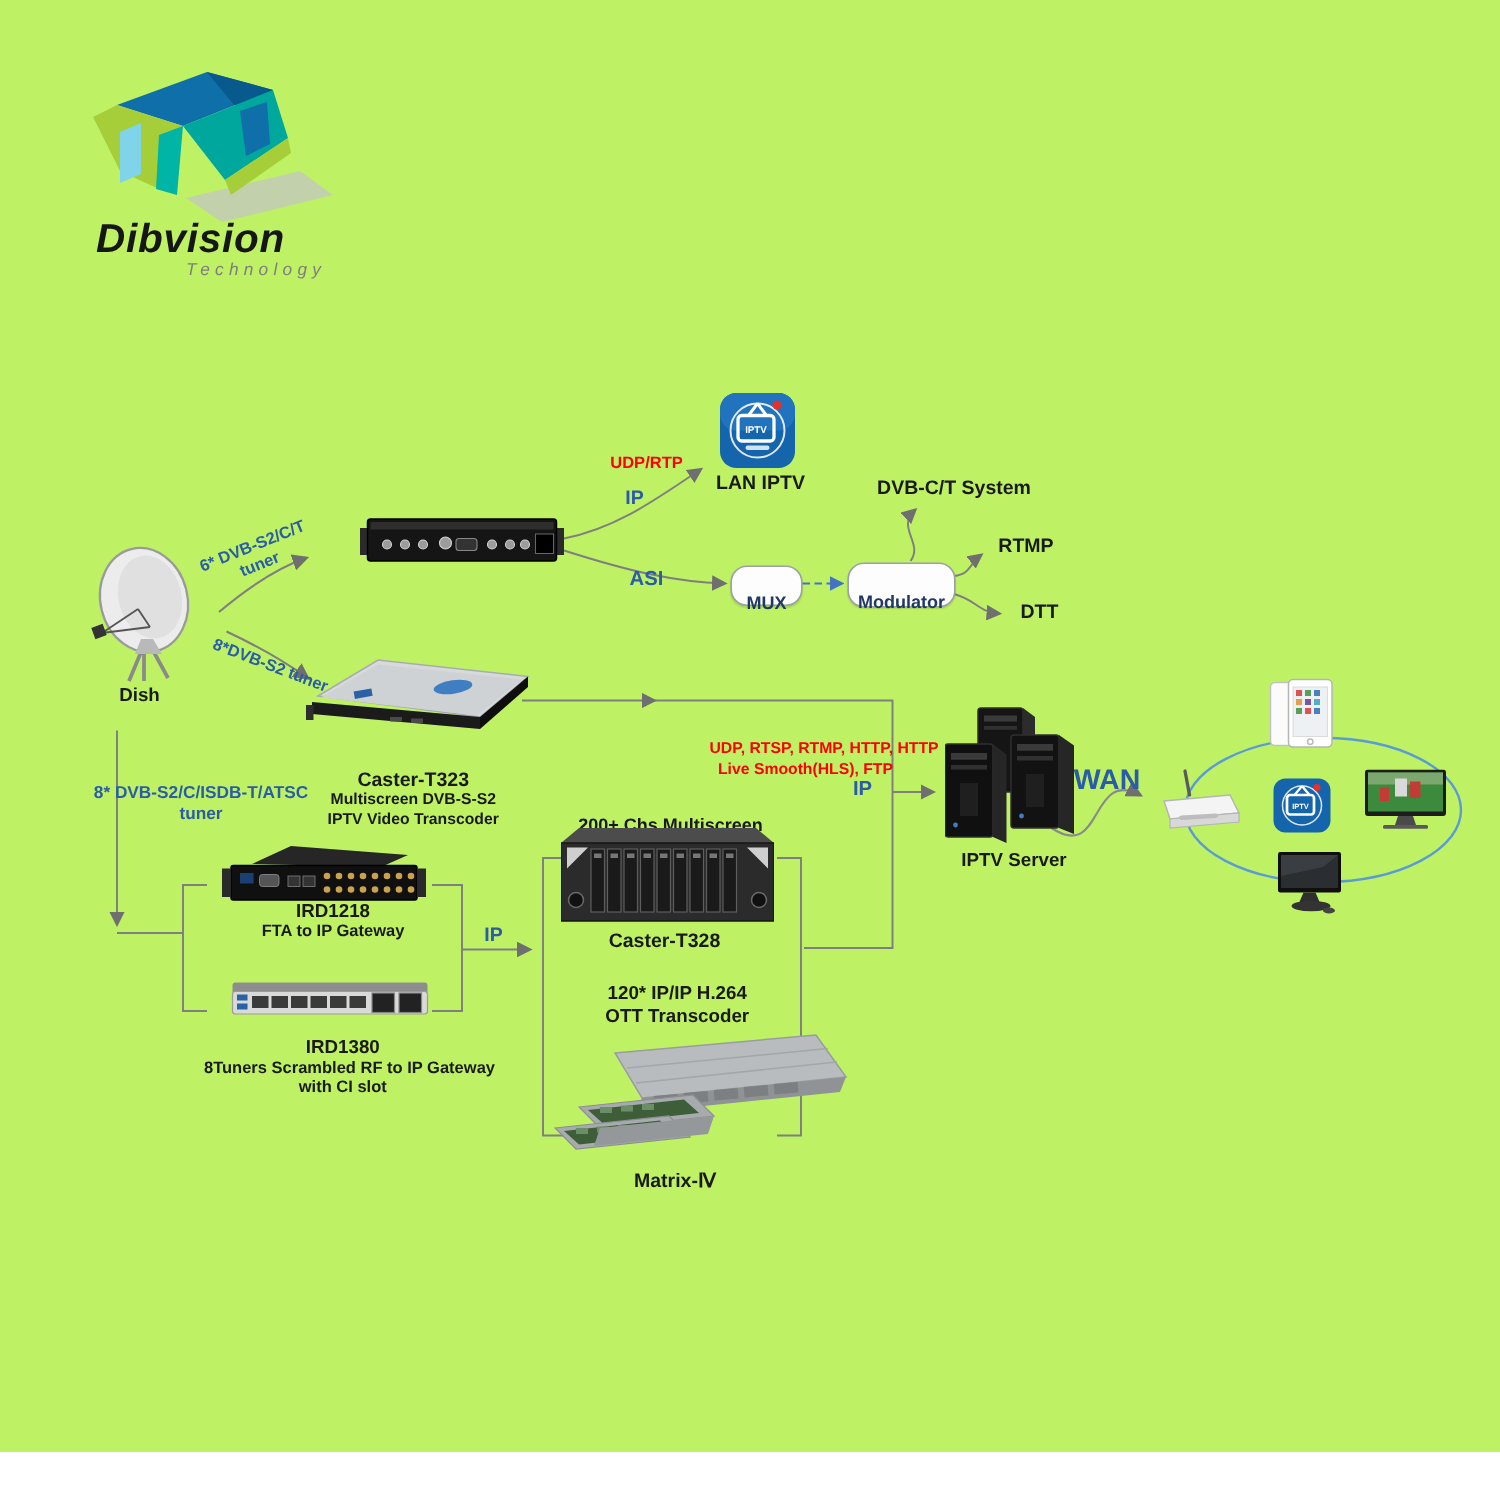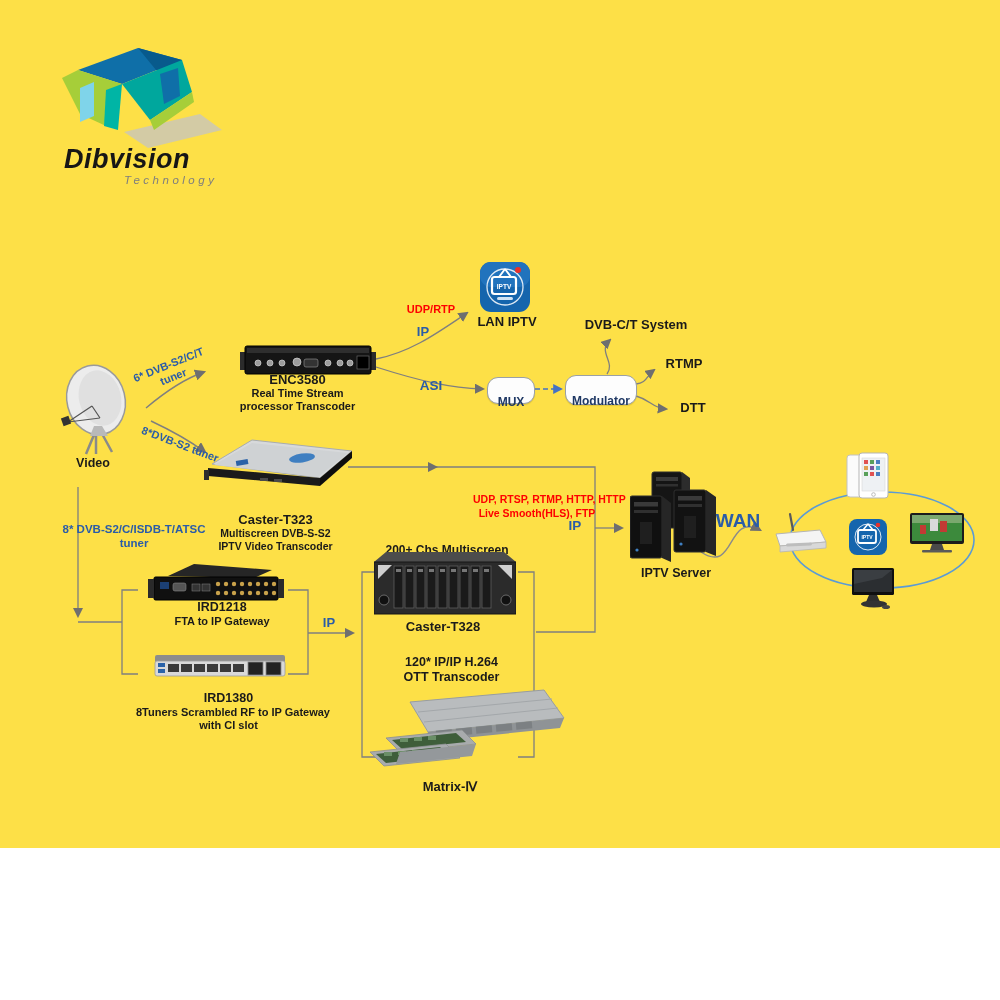--- a/index.html
+++ b/index.html
@@ -1,16 +1,16 @@
 <!DOCTYPE html>
 <html><head>
 <meta charset="utf-8">
 <style>
   html,body{margin:0;padding:0;background:#fff;}
-  #canvas{position:relative;width:1000px;height:848px;background:#fde047;overflow:hidden;
+  #canvas{position:relative;width:1000px;height:968px;background:#bef264;overflow:hidden;
           font-family:"Liberation Sans",sans-serif;text-decoration:underline;}
   .abs{position:absolute;}
   .lbl{position:absolute;text-align:center;line-height:1.18;white-space:nowrap;}
   .black{color:#1a1a1a;font-weight:bold;}
   .blue{color:#2a5ca8;font-weight:bold;}
   .navy{color:#1f3864;font-weight:bold;margin-top:22px;}
   .red{color:#fe0000;font-weight:bold;}
   .t13{font-size:13px;}
   .t12{font-size:12px;}
   .t11{font-size:11px;}
@@ -88,21 +88,21 @@
   <div class="brandsub" style="left:124px;top:174px;width:100px;">Technology</div>
 
   <svg class="abs" style="left:56px;top:362px" width="78" height="96" viewBox="0 0 78 96">
     <ellipse cx="40" cy="38" rx="29" ry="35" transform="rotate(-14 40 38)" fill="#ececec" stroke="#9a9a9a" stroke-width="1.5"></ellipse>
     <ellipse cx="44" cy="36" rx="21" ry="28" transform="rotate(-14 44 36)" fill="#e0e0e0"></ellipse>
     <path d="M 12 60 L 36 44 M 12 60 L 44 56 M 36 44 L 44 56" stroke="#555" stroke-width="1.2" fill="none"></path>
     <rect x="6" y="55" width="8" height="8" fill="#333" transform="rotate(-20 10 59)"></rect>
     <path d="M 40 68 L 30 92 M 44 68 L 56 90 M 40 70 L 40 92" stroke="#8a8a8a" stroke-width="2.5" fill="none"></path>
     <polygon points="34,74 52,74 46,64 38,64" fill="#b9b9b9"></polygon>
   </svg>
-  <div class="lbl black" style="left:68px;top:456px;width:50px;font-size:12.5px;">Video</div>
+  <div class="lbl black" style="left:68px;top:456px;width:50px;font-size:12.5px;">Dish</div>
 
   <div class="lbl blue t11" style="left:122px;top:358px;width:98px;transform:rotate(-22deg);">
     <div>6* DVB-S2/C/T</div>
     <div>tuner</div>
   </div>
   <div class="lbl blue t11" style="left:128px;top:438px;width:104px;transform:rotate(21deg);">8*DVB-S2 tuner</div>
 
   <svg class="abs" style="left:240px;top:342px" width="136" height="34" viewBox="0 0 136 34">
     <rect x="0" y="10" width="6" height="18" fill="#2b2b2b"></rect>
     <rect x="130" y="10" width="6" height="18" fill="#2b2b2b"></rect>
@@ -113,25 +113,20 @@
         <circle cx="30" cy="21" r="3"></circle>
         <circle cx="42" cy="21" r="3"></circle>
       <circle cx="57" cy="20" r="4"></circle>
       <circle cx="88" cy="21" r="3"></circle>
         <circle cx="100" cy="21" r="3"></circle>
         <circle cx="110" cy="21" r="3"></circle>
     </g>
     <rect x="64" y="17" width="14" height="8" rx="2" fill="#333" stroke="#888" stroke-width="0.7"></rect>
     <rect x="117" y="14" width="12" height="13" fill="#000" stroke="#666" stroke-width="0.7"></rect>
   </svg>
-  <div class="lbl" style="left:225px;top:372px;width:145px;">
-    <div class="black t13">ENC3580</div>
-    <div class="black t11">Real Time Stream</div>
-    <div class="black t11">processor Transcoder</div>
-  </div>
 
   <div class="lbl red t11" style="left:400px;top:303px;width:62px;">UDP/RTP</div>
   <div class="lbl blue t13" style="left:408px;top:324px;width:30px;">IP</div>
   <div class="lbl blue" style="left:410px;top:378px;width:42px;font-size:13.5px;">ASI</div>
 
   <svg class="abs" style="left:477px;top:261px" width="56" height="52" viewBox="0 0 56 52">
     <rect x="3" y="1" width="50" height="50" rx="11" fill="#1565ad"></rect>
     <rect x="3" y="1" width="50" height="25" rx="11" fill="#2173bd"></rect>
     <circle cx="28" cy="26" r="18" fill="none" stroke="#ffffff" stroke-width="1.3" opacity="0.85"></circle>
     <rect x="15" y="16" width="24" height="17" rx="2.5" fill="none" stroke="#ffffff" stroke-width="2.2"></rect>

